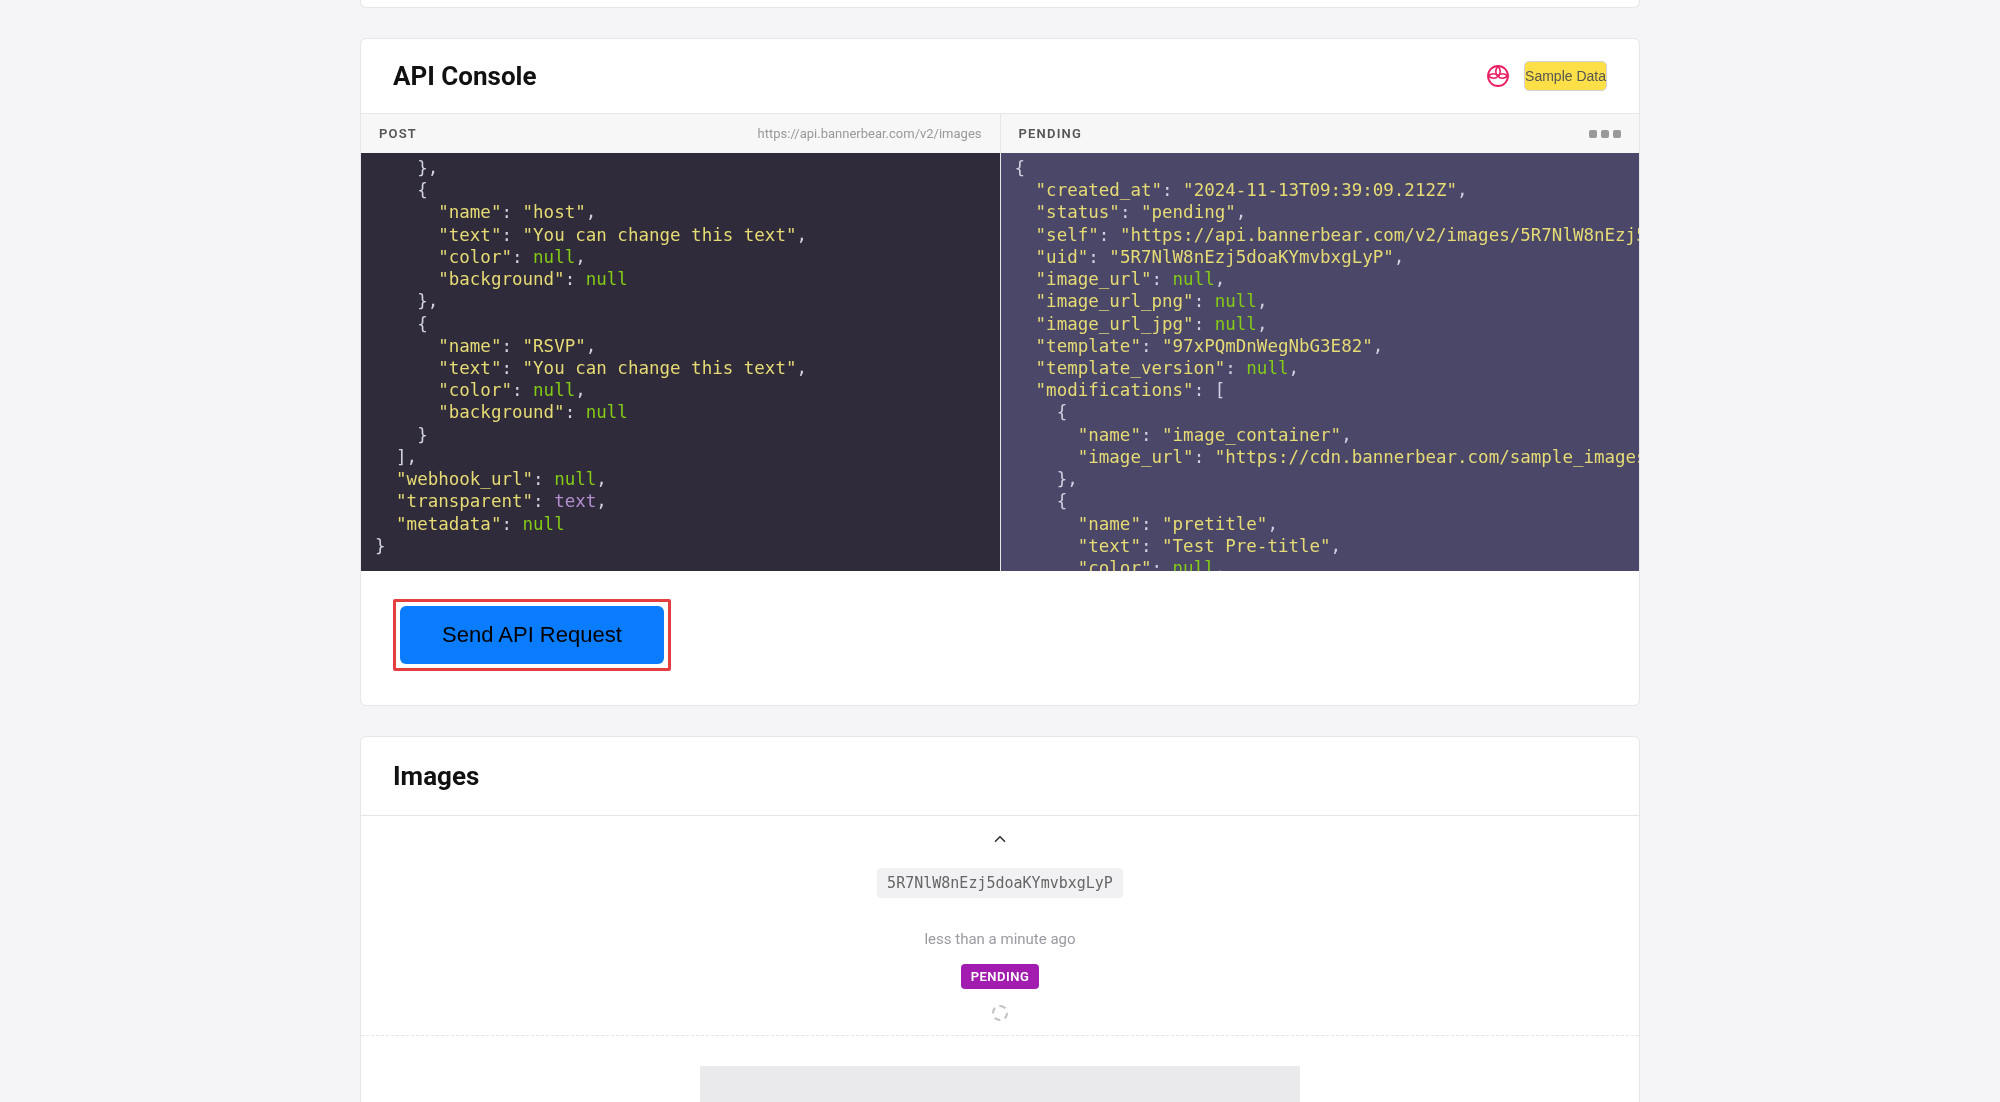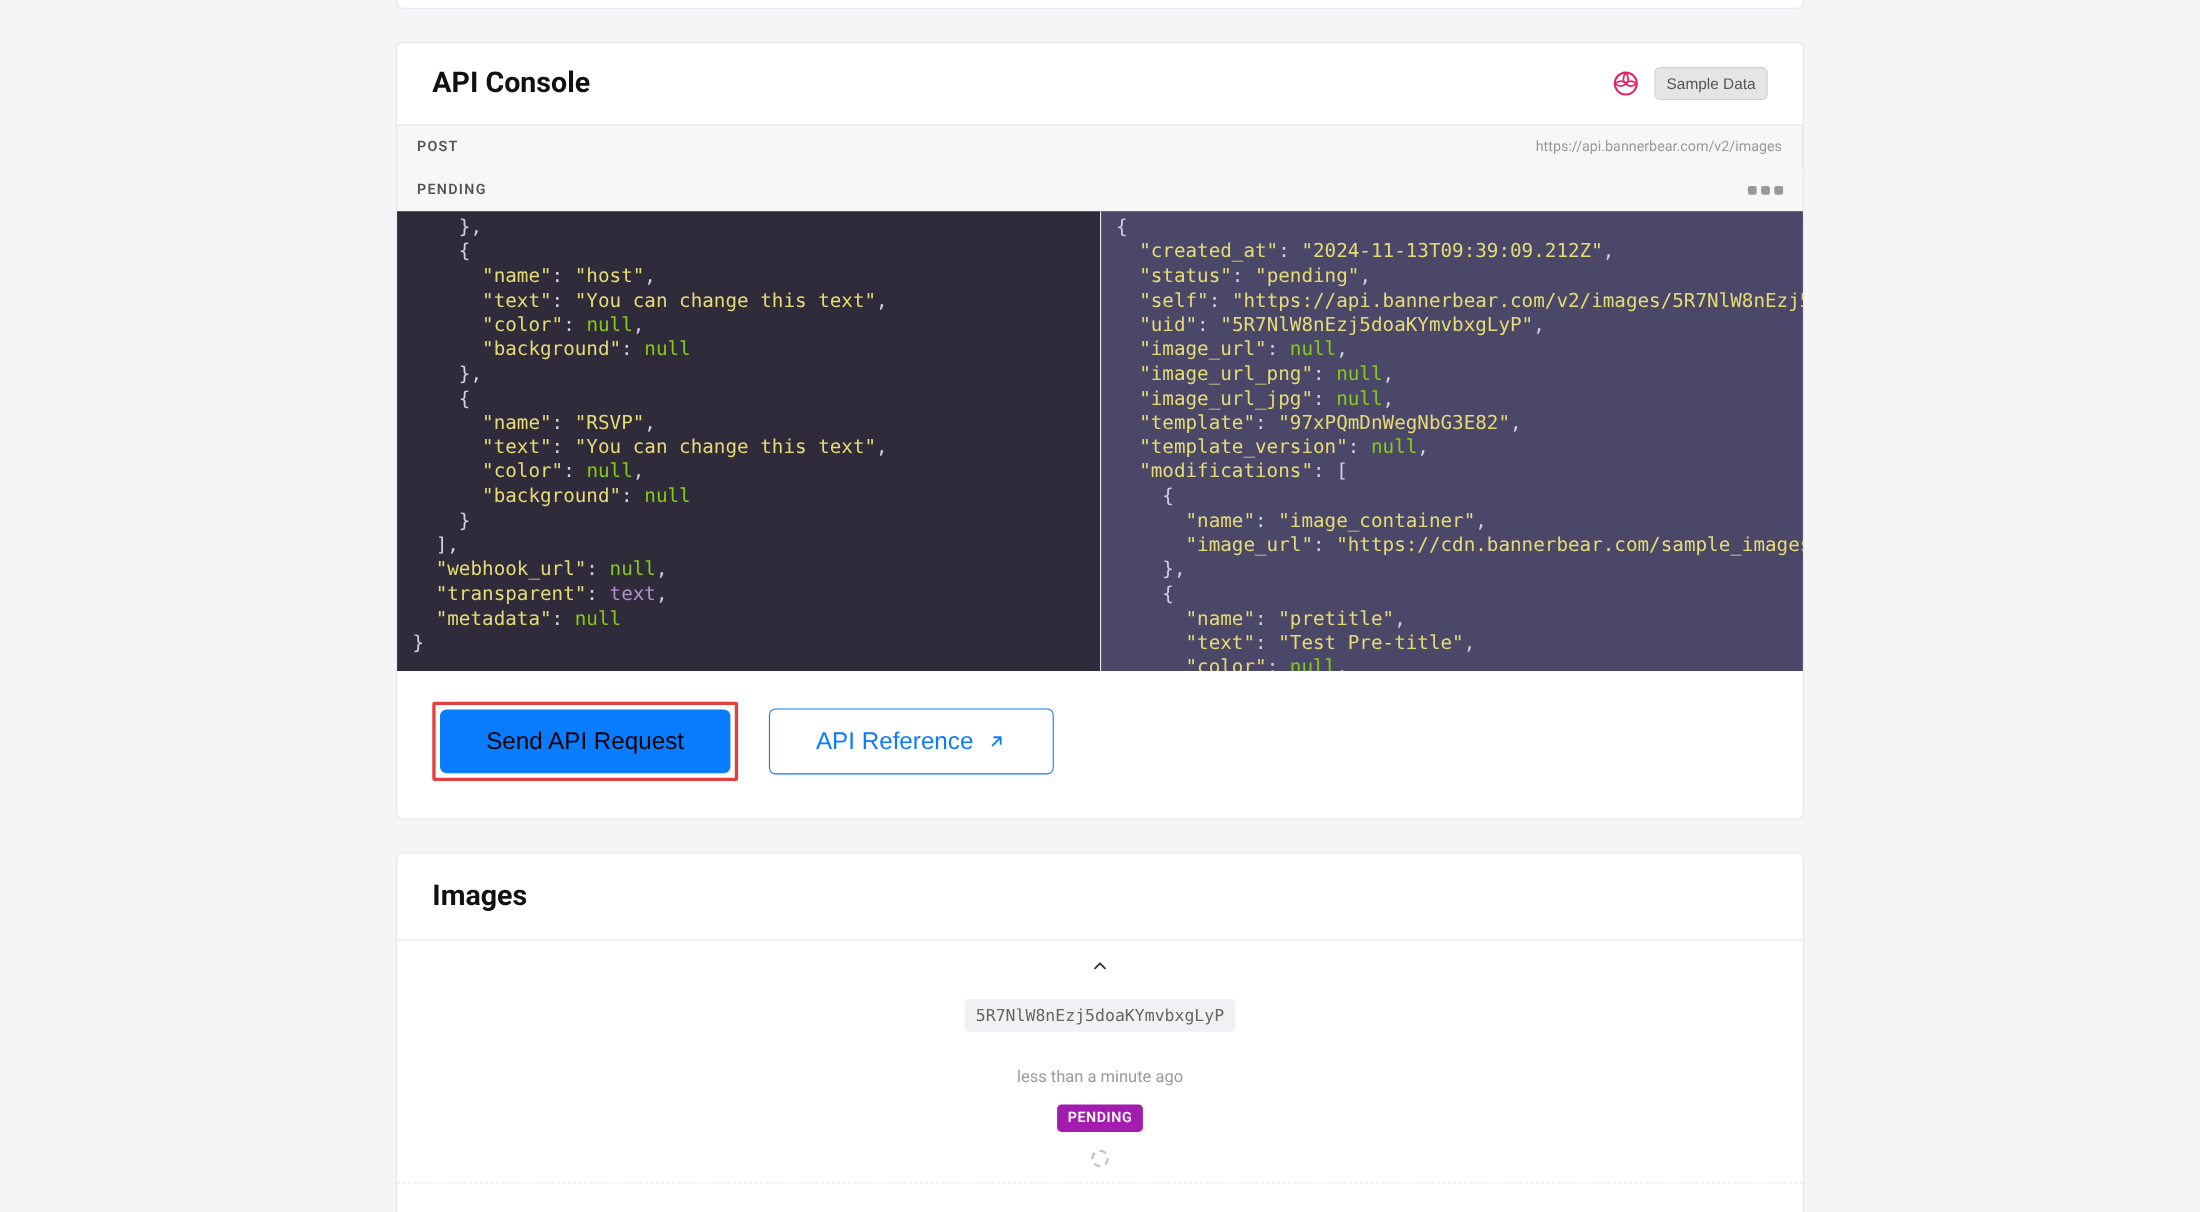--- a/index.html
+++ b/index.html
@@ -47,35 +47,34 @@
     font-weight: 700;
   }
 
   .header-right {
     display: flex;
     align-items: center;
     gap: 14px;
   }
 
   .sample-data-btn {
-    background: #e5e5e5;
+    background: #fde047;
     border: 1px solid #d1d1d6;
     border-radius: 5px;
     font-size: 14px;
-    padding: 6px 10px;
+    padding: 6px 0;
     color: #555;
     cursor: pointer;
   }
 
   
   .cols-header {
     display: flex;
     border-top: 1px solid #e5e5ea;
     background: #f7f7f8;
-    flex-direction: column;
   }
   .col-head {
     flex: 1;
     padding: 12px 18px;
     display: flex;
     align-items: center;
     justify-content: space-between;
     font-size: 13px;
     letter-spacing: 1.2px;
     color: #555;
@@ -291,28 +290,20 @@
     <span class="tok-p">{</span>
       <span class="tok-k">"name"</span><span class="tok-p">:</span> <span class="tok-s">"pretitle"</span><span class="tok-p">,</span>
       <span class="tok-k">"text"</span><span class="tok-p">:</span> <span class="tok-s">"Test Pre-title"</span><span class="tok-p">,</span>
       <span class="tok-k">"color"</span><span class="tok-p">:</span> <span class="tok-null">null</span><span class="tok-p">,</span></div>
     </div>
 
     <div class="action-row">
       <span class="highlight-box">
         <button class="btn-primary">Send API Request</button>
       </span>
-      <button class="btn-outline">
-        <span>API Reference</span>
-        <span class="arrow-icon">
-          <svg width="18" height="18" viewBox="0 0 24 24" fill="none">
-            <path d="M7 17 L17 7 M9 7 H17 V15" stroke="#0a7cff" stroke-width="2.2" stroke-linecap="round" stroke-linejoin="round"></path>
-          </svg>
-        </span>
-      </button>
     </div>
 
   </div>
 
   <div class="card" style="margin-bottom:0;">
     <div class="images-header">Images</div>
 
     <div class="image-row">
       <span class="chevron">
         <svg width="18" height="18" viewBox="0 0 24 24" fill="none">

